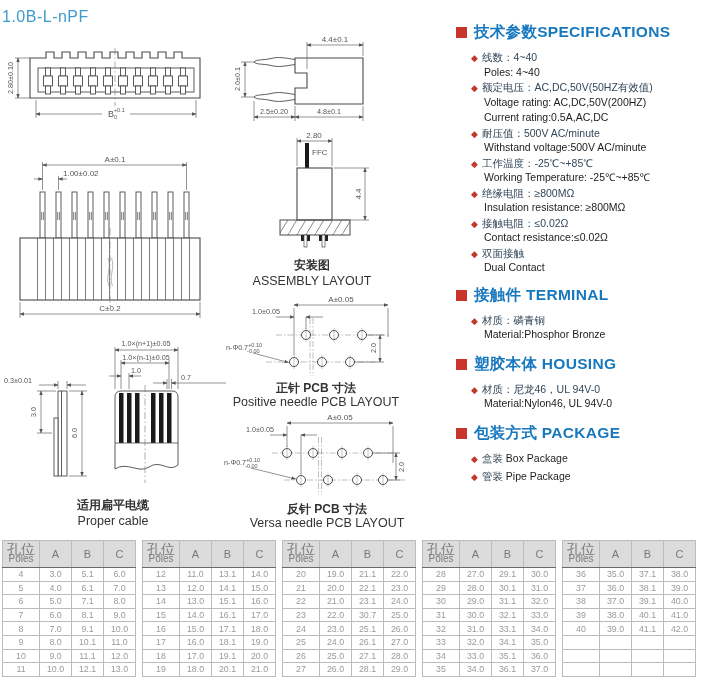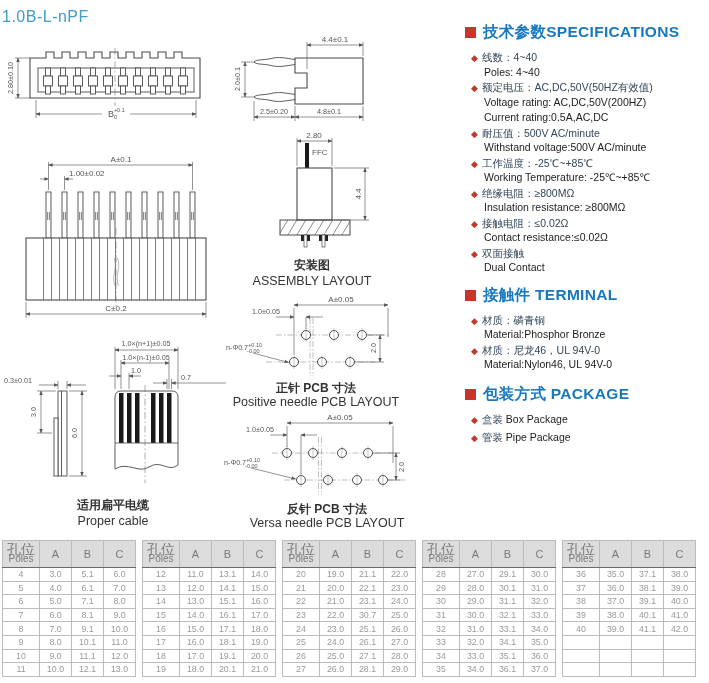--- a/index.html
+++ b/index.html
@@ -11,21 +11,21 @@
   
   .drw { position:absolute; }
   svg text { font-family:"Liberation Sans", sans-serif; fill:#555; }
   .dim { font-size:8px; }
   .dim7 { font-size:7.2px; }
   .capcn { font-size:12px; font-weight:600; fill:#333; }
   .capen { font-size:12.5px; fill:#333; }
 
   
   .specs { position:absolute; left:456px; top:22px; width:252px; }
-  .sec-h { display:flex; align-items:center; gap:7px; margin-bottom:8px;margin-left:9px; }
+  .sec-h { display:flex; align-items:center; gap:7px; margin-bottom:8px; }
   .sq { width:11px; height:11px; background:#c9352a; flex:0 0 auto; }
   .sec-h h2 { font-size:15.5px; font-weight:bold; color:#1878be; letter-spacing:.3px; white-space:nowrap; }
   .sec-body { padding-left:15px; }
   .spec-item { margin-bottom:2px; }
   .cnline { font-size:10.5px; color:#33475a; line-height:13.5px; white-space:nowrap; }
   .enline { font-size:10.5px; color:#1c1c1c; line-height:13.5px; padding-left:13px; white-space:nowrap; }
   .dia { color:#c0392b; font-size:9px; margin-right:4px; }
   .mt10 { margin-top:10px; } .mt12 { margin-top:12px; }
   .pkg-line { font-size:10.5px; color:#33475a; line-height:13.5px; margin-bottom:4px; white-space:nowrap; }
   .pkg-line .en { color:#1c1c1c; }
@@ -150,21 +150,21 @@
         <rect x="87" y="107" width="3" height="12" fill="#fff" stroke="#4a4a4a" stroke-width="0.7"></rect>
       </g>
       <text class="dim" text-anchor="middle" x="79" y="10">2.80</text>
       <text class="dim" x="77" y="27" fill="#333">FFC</text>
       <text class="dim" text-anchor="middle" transform="rotate(-90 126 66)" x="126" y="66">4.4</text>
       <text class="capcn" text-anchor="middle" x="77" y="141">安装图</text>
       <text class="capen" text-anchor="middle" x="77" y="157">ASSEMBLY LAYOUT</text>
     </svg>
   </div>
 
-  <div class="drw" style="left:11px; top:150px;">
+  <div class="drw" style="left:5px; top:150px;">
     <svg width="225" height="175" viewBox="0 0 225 175">
       <defs>
         <marker id="ar4" viewBox="0 0 10 10" refX="9" refY="5" markerWidth="6.5" markerHeight="6.5" orient="auto-start-reverse">
           <path d="M0,1.2 L10,5 L0,8.8 z" fill="#555"></path>
         </marker>
         <pattern id="grv" width="8" height="62" patternUnits="userSpaceOnUse">
           <line x1="0.4" y1="0" x2="0.4" y2="62" stroke="#4a4a4a" stroke-width="0.8"></line>
         </pattern>
         <g id="pn4">
           <rect x="0" y="0" width="5" height="46" fill="#fff" stroke="#4a4a4a" stroke-width="0.9"></rect>
@@ -422,20 +422,24 @@
       <span class="sq"></span>
       <h2>接触件 TERMINAL</h2>
     </div>
     <div class="sec-body">
       <div class="spec-item">
         <div class="cnline"><span class="dia">◆</span><span>材质：磷青铜</span></div>
         <div class="enline">Material:Phosphor Bronze</div>
       </div>
     </div>
 
+    <div class="sec-h mt12">
+      <span class="sq"></span>
+      <h2>塑胶本体 HOUSING</h2>
+    </div>
     <div class="sec-body">
       <div class="spec-item">
         <div class="cnline"><span class="dia">◆</span><span>材质：尼龙46，UL 94V-0</span></div>
         <div class="enline">Material:Nylon46, UL 94V-0</div>
       </div>
     </div>
 
     <div class="sec-h mt12">
       <span class="sq"></span>
       <h2>包装方式 PACKAGE</h2>

